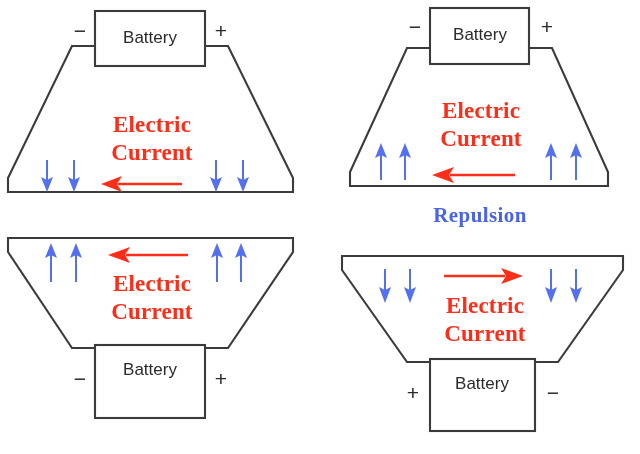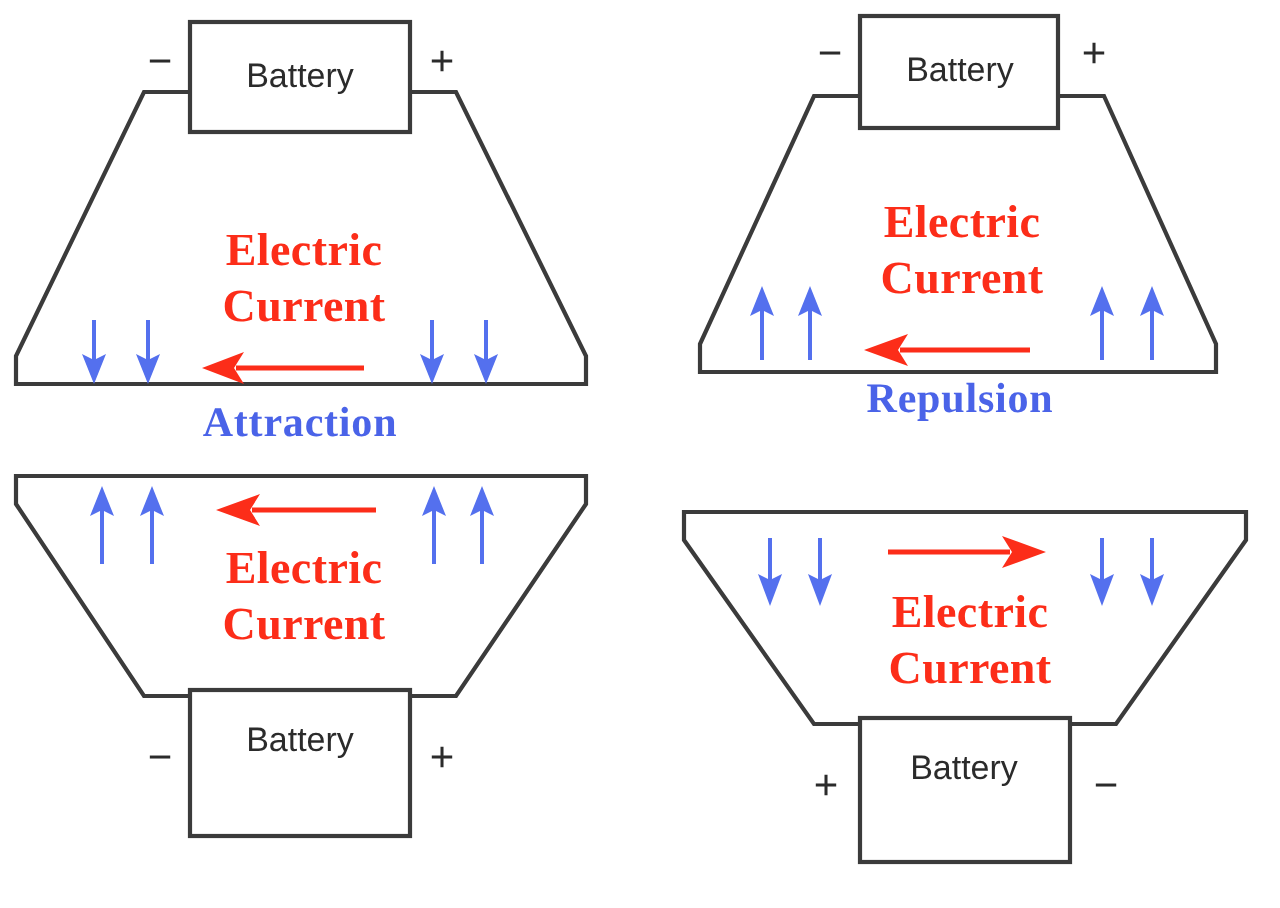--- a/index.html
+++ b/index.html
@@ -129,25 +129,20 @@
         <polygon class="field-head" points="243,192 237,177 243,180 249,177"></polygon>
       </g>
 
       <g>
         <line class="current-shaft" x1="118" y1="184" x2="182" y2="184"></line>
         <polygon class="current-head" points="101,184 122,176 117,184 122,192"></polygon>
       </g>
     </svg>
   </div>
 
-  <div class="panel" style="left:0px; top:196px;">
-    <svg width="320" height="30" viewBox="0 0 320 30">
-      <text class="caption-text" x="150" y="17">Attraction</text>
-    </svg>
-  </div>
 
   <div class="panel" style="left:320px; top:0px;">
     <svg width="320" height="200" viewBox="0 0 320 200">
       <path class="wire" d="M 110 48 L 87 48 L 30 172 L 30 186 L 288 186 L 288 172 L 232 48 L 209 48"></path>
       <rect class="battery-box" x="110" y="8" width="99" height="56"></rect>
       <text class="battery-label" x="160" y="36">Battery</text>
       <text class="polarity" x="95" y="28">−</text>
       <text class="polarity" x="227" y="28">+</text>
       <text class="current-text" x="161" y="113">Electric</text>
       <text class="current-text" x="161" y="141">Current</text>
@@ -170,21 +165,21 @@
         <polygon class="field-head" points="256,143 250,158 256,155 262,158"></polygon>
       </g>
 
       <g>
         <line class="current-shaft" x1="130" y1="175" x2="195" y2="175"></line>
         <polygon class="current-head" points="112,175 134,167 129,175 134,183"></polygon>
       </g>
     </svg>
   </div>
 
-  <div class="panel" style="left:320px; top:184px;">
+  <div class="panel" style="left:320px; top:200px;">
     <svg width="320" height="30" viewBox="0 0 320 30">
       <text class="caption-text" x="160" y="17">Repulsion</text>
     </svg>
   </div>
 
   <div class="panel" style="left:0px; top:228px;">
     <svg width="320" height="226" viewBox="0 0 320 226">
 
       <path class="wire" d="M 95 120 L 72 120 L 8 24 L 8 10 L 293 10 L 293 24 L 228 120 L 205 120"></path>
       <rect class="battery-box" x="95" y="117" width="110" height="73"></rect>

